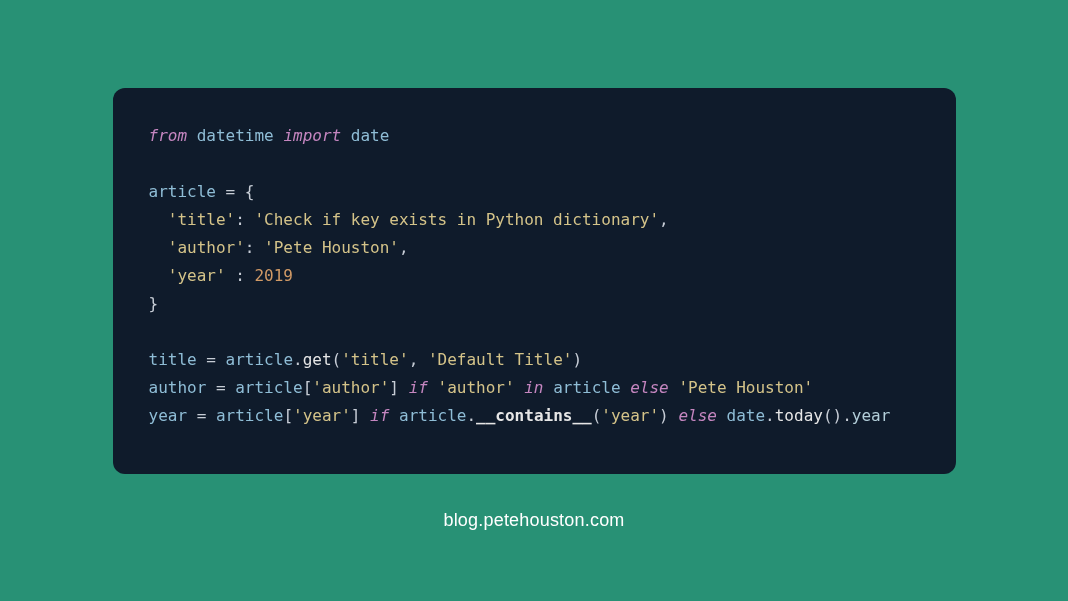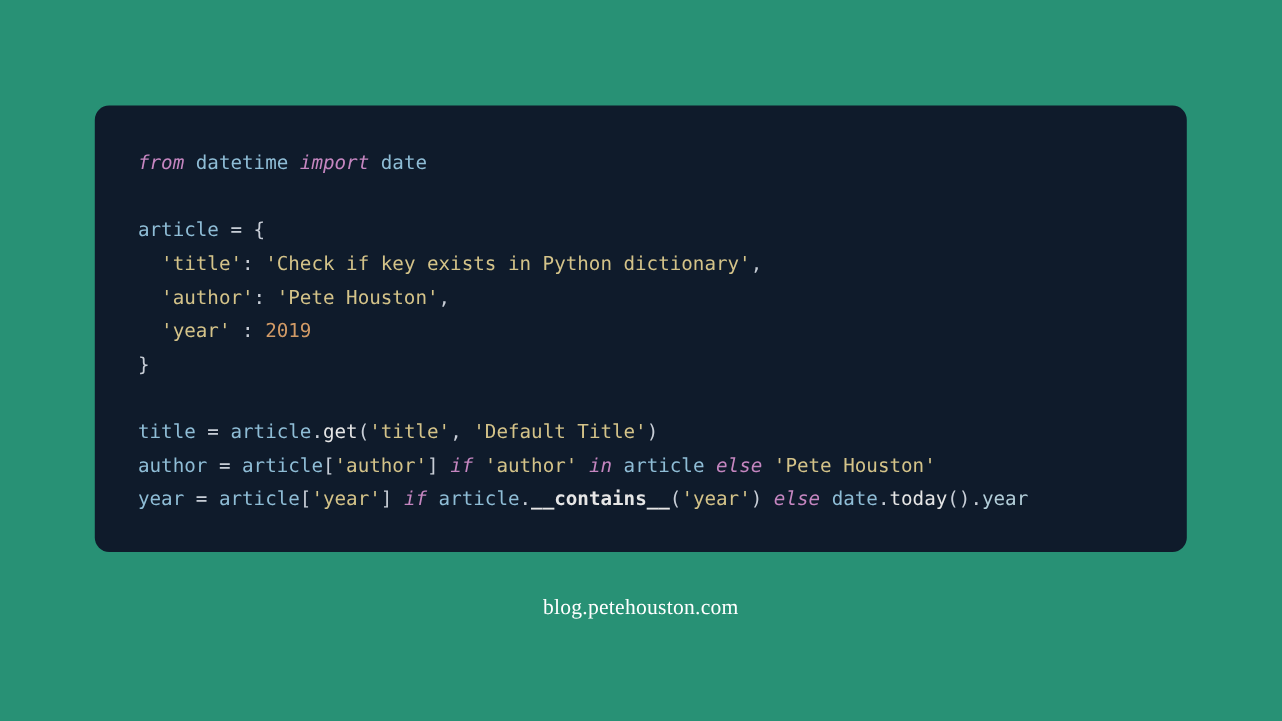--- a/index.html
+++ b/index.html
@@ -7,43 +7,43 @@
       width: 1068px;
       height: 601px;
       background: #289175;
       display: flex;
       flex-direction: column;
       align-items: center;
       font-family: 'Menlo', 'Monaco', 'Consolas', monospace;
     }
     .code-block {
       margin-top: 88px;
-      width: 910px;
+      width: 843px;
       background: #0f1b2b;
       border-radius: 12px;
-      padding: 34px 36px 30px 36px;
+      padding: 34px 36px 44px 36px;
       font-size: 16px;
       line-height: 1.75;
       white-space: pre;
       color: #c7cdd6;
       overflow: hidden;
     }
     .kw-import { color: #c586c0; font-style: italic; }
     .ident { color: #8fbdd6; }
     .ident-light { color: #b3ced9; }
     .punct { color: #c7cdd6; }
     .op { color: #c7cdd6; }
     .string { color: #d4c389; }
     .num { color: #d19a66; }
     .method { color: #e6e6e6; }
     .dunder { color: #e6e6e6; font-weight: 600; }
     .kw-cond { color: #c586c0; font-style: italic; }
     .attrib {
       margin-top: 36px;
-      font-family: Liberation Serif, serif;
+      font-family: Liberation Sans, sans-serif;
       font-size: 18px;
       color: #ffffff;
       letter-spacing: 0.2px;
     }
   </style>
 </head>
 <body>
 
 <div class="code-block"><span><span class="kw-import">from</span> <span class="ident">datetime</span> <span class="kw-import">import</span> <span class="ident">date</span></span>
 

